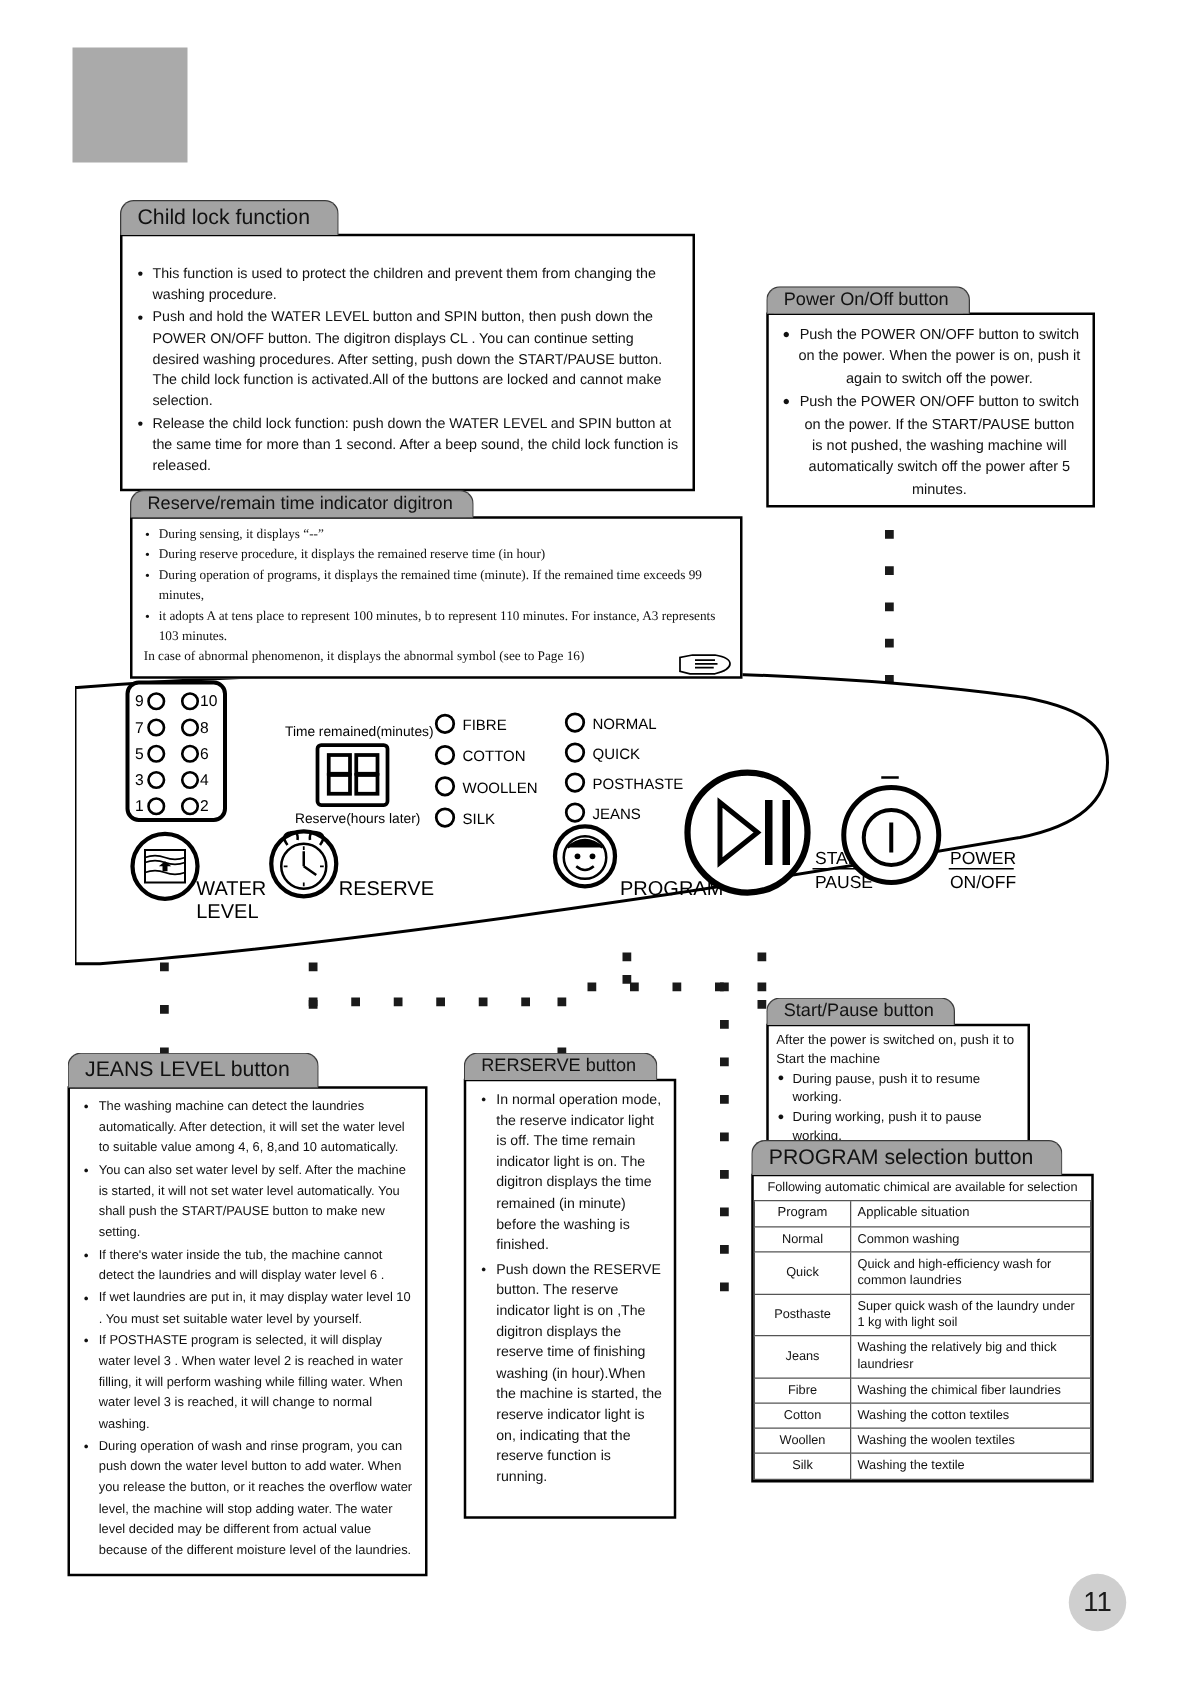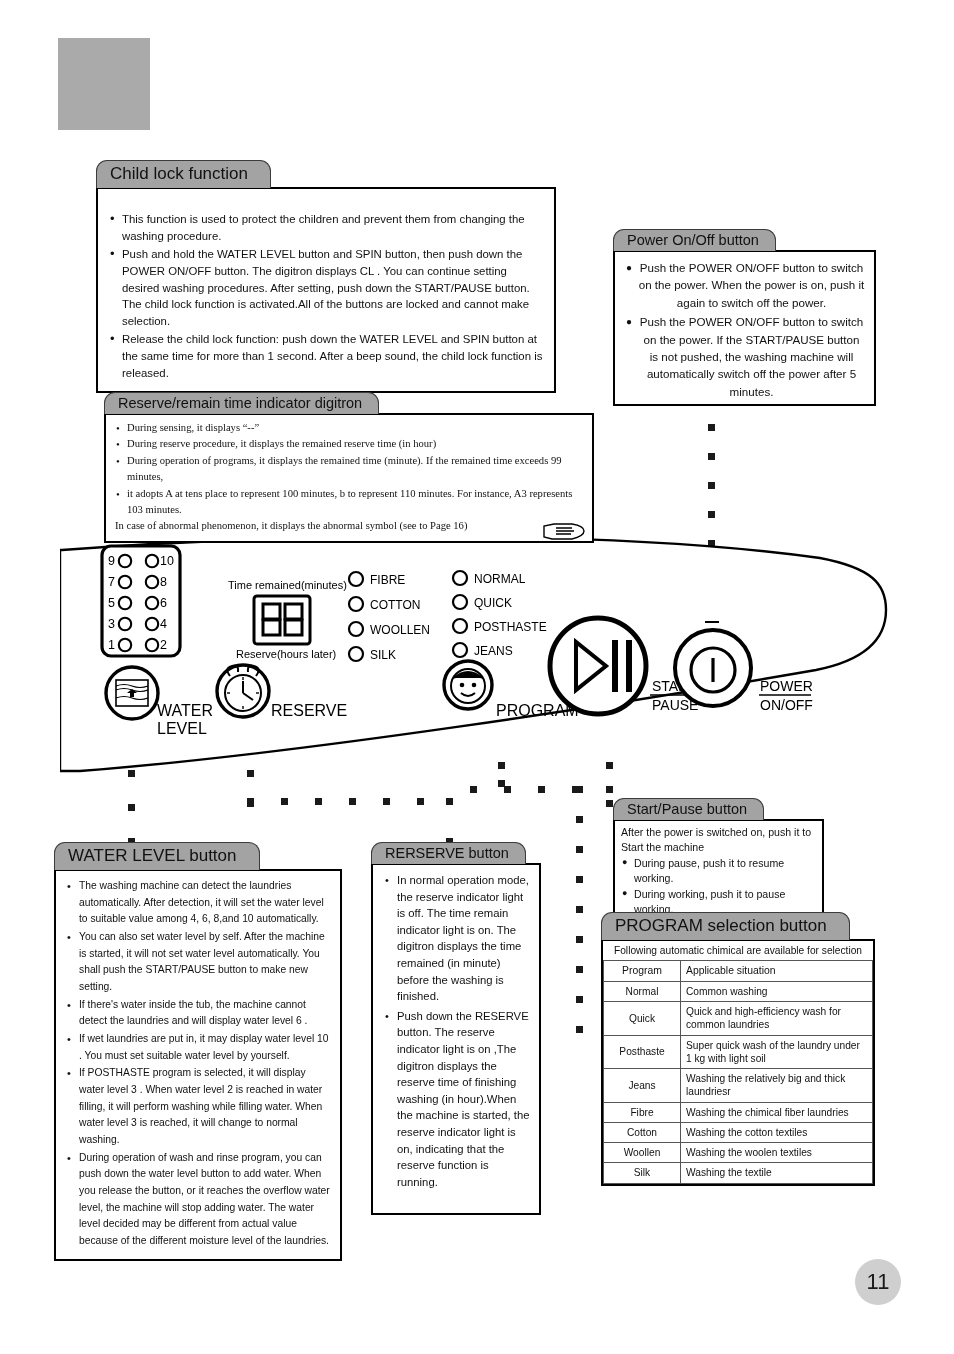--- a/index.html
+++ b/index.html
@@ -311,21 +311,21 @@
     </g>
     <g font-size="14" font-family="Liberation Sans, sans-serif">
       <text x="700" y="163">POWER</text>
       <line x1="699" y1="167" x2="751" y2="167" stroke="#000" stroke-width="1.3"></line>
       <text x="700" y="182">ON/OFF</text>
     </g>
   </svg>
 </div>
 
 <div class="callout" id="box-waterlevel">
-  <div class="tab big">WATER LEVEL  button</div>
+  <div class="tab big">JEANS LEVEL  button</div>
   <div class="body">
     <ul class="bl">
       <li>The washing machine can detect the laundries automatically. After detection, it will set the water level to suitable value among 4, 6, 8,and 10 automatically.</li>
       <li>You can also set water level by self. After the machine is started, it will not set water level automatically. You shall push the  START/PAUSE  button to make new setting.</li>
       <li>If there's water inside the tub, the machine cannot detect the laundries and will display water level  6 .</li>
       <li>If wet laundries are put in, it may display water level  10 . You must set suitable water level by yourself.</li>
       <li>If  POSTHASTE  program is selected, it will display water level  3 . When water level  2  is reached in water filling, it will perform washing while filling water. When water level  3  is reached, it will change to normal washing.</li>
       <li>During operation of  wash  and  rinse  program, you can push down the water level  button to add water. When you release the button, or it reaches the overflow water level, the machine will stop adding water. The water level decided may be different from actual value because of the different moisture level of the laundries.</li>
     </ul>
   </div>

